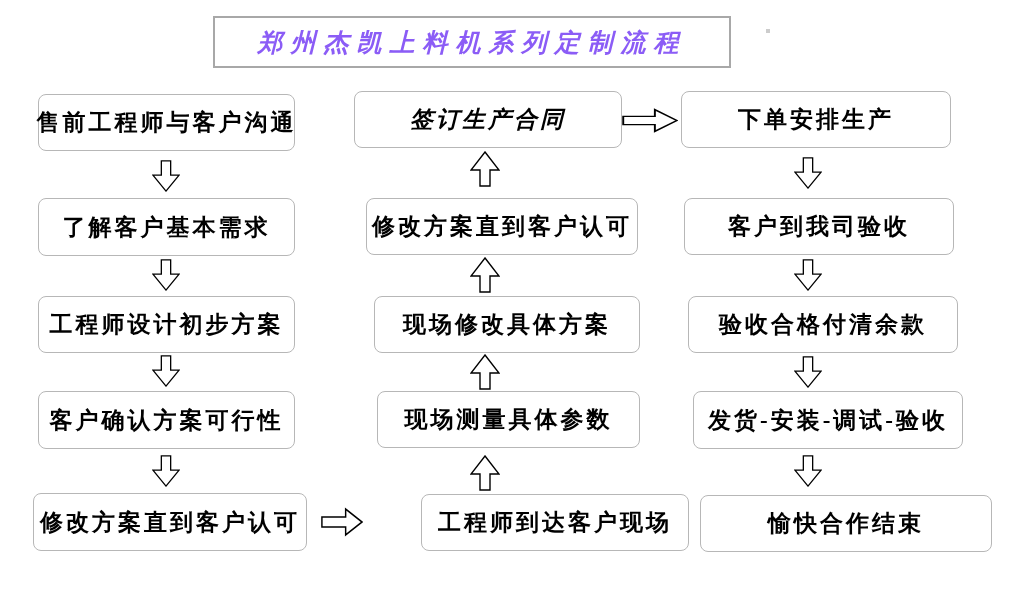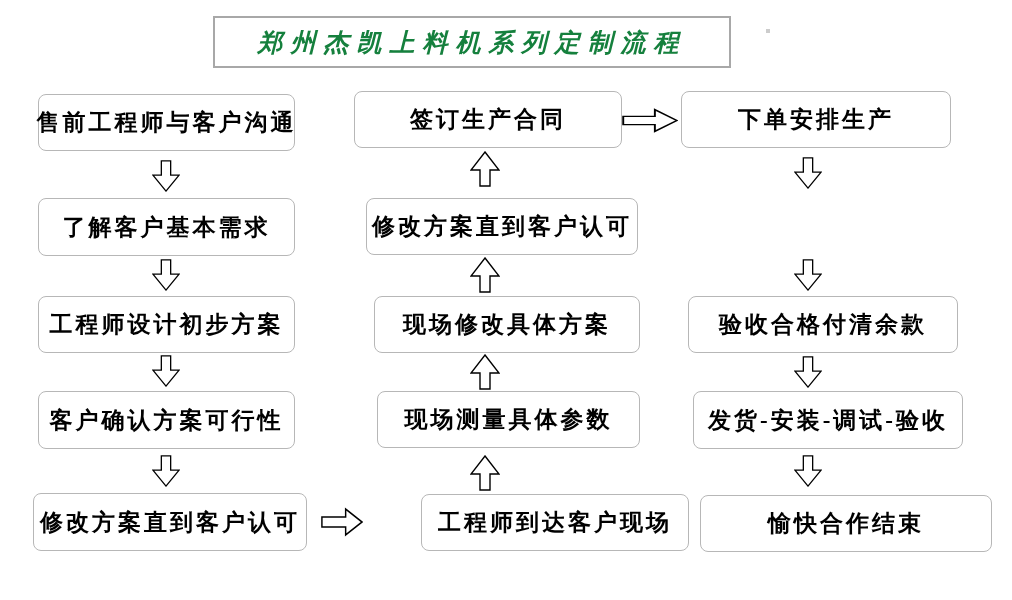--- a/index.html
+++ b/index.html
@@ -4,21 +4,21 @@
 <style>
   html,body { margin:0; padding:0; background:#ffffff; }
   .canvas {
     position:relative; width:1012px; height:600px; background:#ffffff;
     font-family:"Liberation Serif", serif; overflow:hidden;
   }
   .title-box {
     position:absolute; left:213px; top:16px; width:518px; height:52px;
     box-sizing:border-box; border:2px solid #a8a8a8; background:#fff;
     display:flex; align-items:center; justify-content:center;
-    font-size:25px; font-weight:700; font-style:italic; letter-spacing:8px; color:#15803d;
+    font-size:25px; font-weight:700; font-style:italic; letter-spacing:8px; color:#8b5cf6;
   }
   .node {
     position:absolute; box-sizing:border-box; border:1px solid #b7b7b7;
     border-radius:8px; background:#fff; color:#000;
     display:flex; align-items:center; justify-content:center;
     font-size:23px; font-weight:700; letter-spacing:3px; text-align:center;
     white-space:nowrap;
   }
   .arrow { position:absolute; }
   .arrow svg { display:block; width:100%; height:100%; }
@@ -31,27 +31,28 @@
 
   <div class="title-box">郑州杰凯上料机系列定制流程</div>
   <div class="dot"></div>
 
   <div class="node" style="left:38px;  top:94px;  width:257px; height:57px;">售前工程师与客户沟通</div>
   <div class="node" style="left:38px;  top:296px; width:257px; height:57px;">工程师设计初步方案</div>
   <div class="node" style="left:38px;  top:198px; width:257px; height:58px;">了解客户基本需求</div>
   <div class="node" style="left:38px;  top:391px; width:257px; height:58px;">客户确认方案可行性</div>
   <div class="node" style="left:33px;  top:493px; width:274px; height:58px;">修改方案直到客户认可</div>
 
-  <div class="node" style="left:354px; top:91px;  width:268px; height:57px;">签订生产合同</div>
+  <div class="node" style="left:354px; top:91px;  width:268px; height:57px;font-style:italic;">签订生产合同</div>
   <div class="node" style="left:366px; top:198px; width:272px; height:57px;">修改方案直到客户认可</div>
   <div class="node" style="left:374px; top:296px; width:266px; height:57px;">现场修改具体方案</div>
   <div class="node" style="left:377px; top:391px; width:263px; height:57px;">现场测量具体参数</div>
   <div class="node" style="left:380px; top:494px; width:268px; height:57px;margin-left:41px;">工程师到达客户现场</div>
 
   <div class="node" style="left:681px; top:91px;  width:270px; height:57px;">下单安排生产</div>
+  <div class="node" style="left:684px; top:198px; width:270px; height:57px;">客户到我司验收</div>
   <div class="node" style="left:688px; top:296px; width:270px; height:57px;">验收合格付清余款</div>
   <div class="node" style="left:693px; top:391px; width:270px; height:58px;">发货-安装-调试-验收</div>
   <div class="node" style="left:700px; top:495px; width:292px; height:57px;">愉快合作结束</div>
 
   <div class="arrow" style="left:152px; top:160px; width:28px; height:32px;">
     <svg viewBox="0 0 30 34" preserveAspectRatio="none">
         <polygon points="10,1 20,1 20,16 29,16 15,33 1,16 10,16" fill="#fff" stroke="#000" stroke-width="1.4"></polygon>
       </svg>
   </div>
   <div class="arrow" style="left:152px; top:259px; width:28px; height:32px;">

